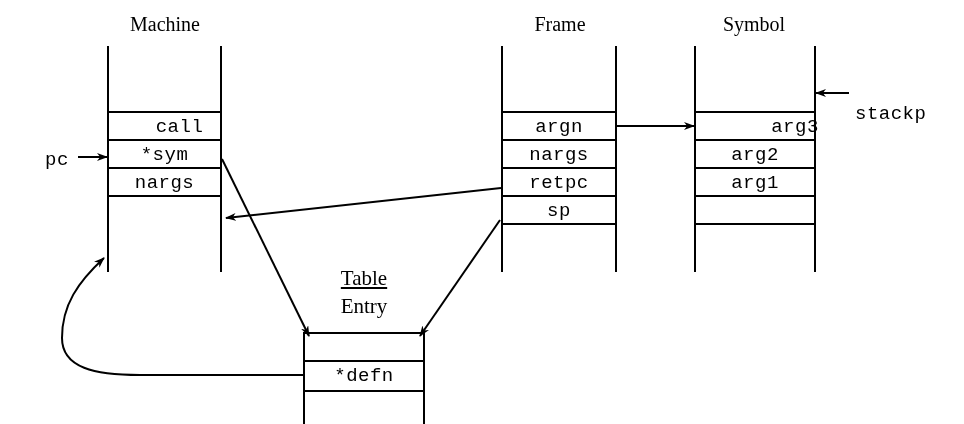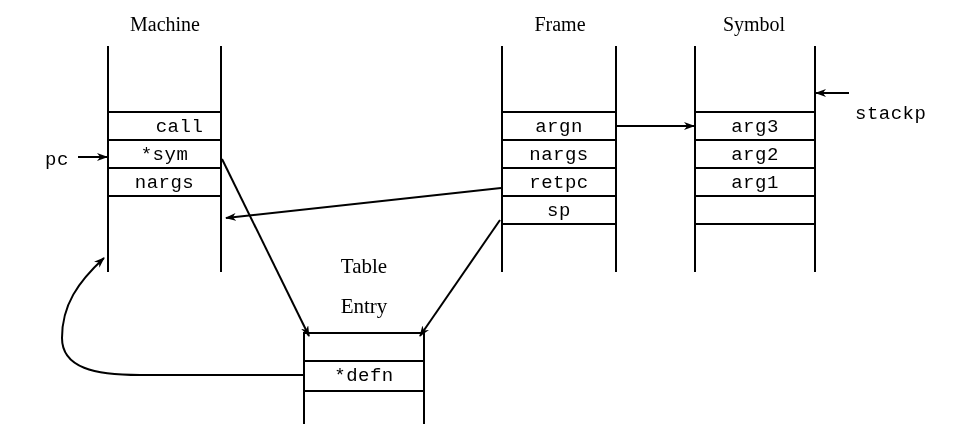--- a/index.html
+++ b/index.html
@@ -115,26 +115,26 @@
 
   <div class="rail" style="left:694px; top:46px; height:226px;"></div>
   <div class="rail" style="left:814px; top:46px; height:226px;"></div>
 
   <div class="hline" style="left:694px; top:111px; width:122px;"></div>
   <div class="hline" style="left:694px; top:139px; width:122px;"></div>
   <div class="hline" style="left:694px; top:167px; width:122px;"></div>
   <div class="hline" style="left:694px; top:195px; width:122px;"></div>
   <div class="hline" style="left:694px; top:223px; width:122px;"></div>
 
-  <div class="cell-label" style="left:694px; top:114px; width:122px;">arg3</div>
+  <div class="cell-label" style="left:694px; top:114px; width:122px;padding-left:40px;">arg3</div>
   <div class="cell-label" style="left:694px; top:142px; width:122px;">arg2</div>
   <div class="cell-label" style="left:694px; top:170px; width:122px;">arg1</div>
   <div class="cell-label" style="left:694px; top:198px; width:122px;"></div>
 
-  <div class="ste-title-line" style="left:303px; top:255px; width:122px;">Table</div>
+  <div class="ste-title-line" style="left:303px; top:267px; width:122px;text-decoration:underline;">Table</div>
   <div class="ste-title-line" style="left:303px; top:295px; width:122px;">Entry</div>
 
   <div class="ste-box" style="left:303px; top:332px; width:122px; height:92px;"></div>
   <div class="hline" style="left:303px; top:360px; width:122px;"></div>
   <div class="hline" style="left:303px; top:390px; width:122px;"></div>
 
   <div class="cell-label" style="left:303px; top:335px; width:122px;"></div>
   <div class="cell-label" style="left:303px; top:363px; width:122px;">*defn</div>
 
   <div class="ptr-label" style="left:45px; top:149px;">pc</div>

